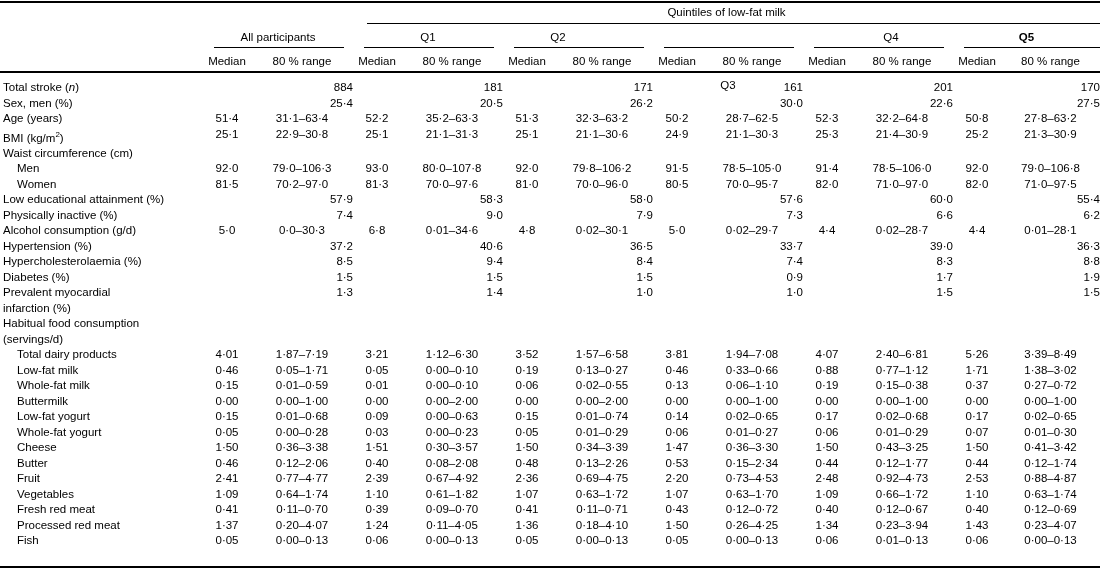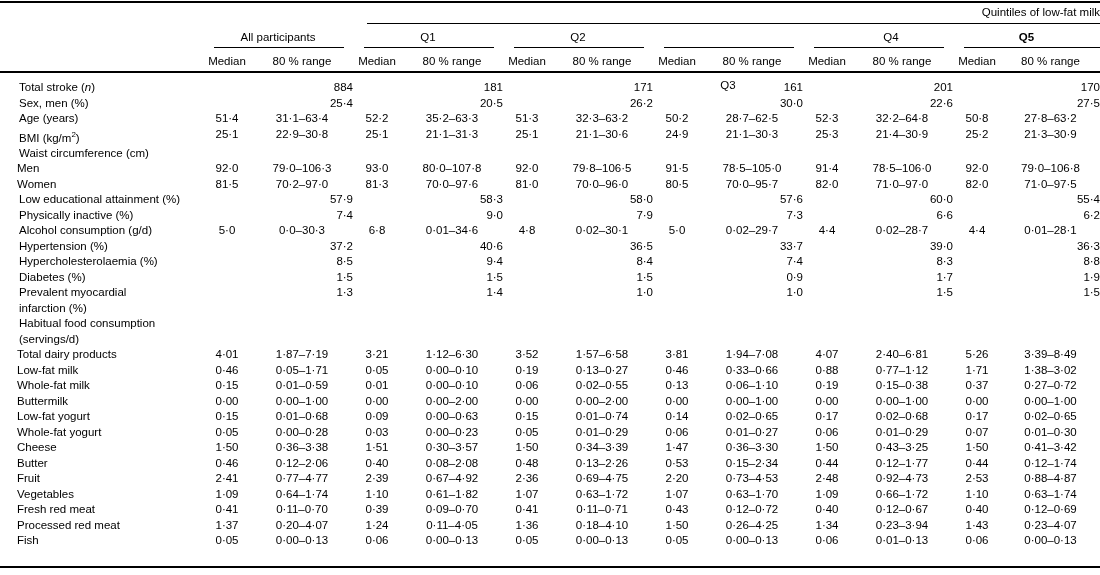--- a/index.html
+++ b/index.html
@@ -10,27 +10,27 @@
     color:#000;
     font-family:"Liberation Sans", sans-serif;
     font-size:11.5px;
     overflow:hidden;
   }
   .rule{position:absolute;background:#000;}
   .rule-top{left:0;top:1px;width:1100px;height:2px;}
   .rule-quintile{left:367px;top:23px;width:733px;height:1px;}
   .rule-header{left:0;top:71px;width:1100px;height:2px;}
   .rule-bottom{left:0;top:566px;width:1100px;height:2px;}
-  .quintile-title{position:absolute;left:353px;top:6px;width:747px;text-align:right;}
+  .quintile-title{position:absolute;left:353px;top:6px;width:747px;text-align:center;}
   .group-label{position:absolute;top:31px;text-align:center;}
   .group-underline{position:absolute;top:47px;height:1px;background:#000;}
   .sub-label{position:absolute;top:55px;text-align:center;white-space:nowrap;}
   #tbody{position:absolute;left:0;top:80px;width:1100px;line-height:15.5px;}
   .trow{display:grid;grid-template-columns:203px 48px 102px 48px 102px 48px 102px 48px 102px 48px 102px 48px 99px;}
-  .c-label{text-align:left;padding-left:19px;white-space:pre-line;}
+  .c-label{text-align:left;padding-left:3px;white-space:pre-line;}
   .c-label.indent{padding-left:17px;}
   .c-med{text-align:center;white-space:nowrap;}
   .c-range{text-align:center;white-space:nowrap;}
   .c-single{grid-column:span 2;text-align:right;white-space:nowrap;}
   sup{font-size:8px;}
   i{font-style:italic;}
 </style>
 </head>
 <body>
 
@@ -40,21 +40,21 @@
   <div class="rule rule-quintile"></div>
   <div id="ghead">
       <div class="group-label" style="left: 203px; width: 150px;">All participants</div>
       <div class="group-underline" style="left: 214px; width: 130px;"></div>
       <div class="sub-label" style="left: 203px; width: 48px;">Median</div>
       <div class="sub-label" style="left: 251px; width: 102px;">80 % range</div>
       <div class="group-label" style="left: 353px; width: 150px;">Q1</div>
       <div class="group-underline" style="left: 364px; width: 130px;"></div>
       <div class="sub-label" style="left: 353px; width: 48px;">Median</div>
       <div class="sub-label" style="left: 401px; width: 102px;">80 % range</div>
-      <div class="group-label" style="left: 503px; width: 150px;">Q2</div>
+      <div class="group-label" style="left: 483px; width: 150px;">Q2</div>
       <div class="group-underline" style="left: 514px; width: 130px;"></div>
       <div class="sub-label" style="left: 503px; width: 48px;">Median</div>
       <div class="sub-label" style="left: 551px; width: 102px;">80 % range</div>
       <div class="group-label" style="left: 653px; width: 150px; margin-top: 48px;">Q3</div>
       <div class="group-underline" style="left: 664px; width: 130px;"></div>
       <div class="sub-label" style="left: 653px; width: 48px;">Median</div>
       <div class="sub-label" style="left: 701px; width: 102px;">80 % range</div>
       <div class="group-label" style="left: 816px; width: 150px;">Q4</div>
       <div class="group-underline" style="left: 814px; width: 130px;"></div>
       <div class="sub-label" style="left: 803px; width: 48px;">Median</div>
@@ -117,21 +117,21 @@
       <div class="trow">
         <div class="c-label">Waist circumference (cm)</div>
       </div>
       <div class="trow">
         <div class="c-label indent">Men</div>
         <div class="c-med">92·0</div>
         <div class="c-range">79·0–106·3</div>
         <div class="c-med">93·0</div>
         <div class="c-range">80·0–107·8</div>
         <div class="c-med">92·0</div>
-        <div class="c-range">79·8–106·5</div>
+        <div class="c-range">79·8–106·2</div>
         <div class="c-med">91·5</div>
         <div class="c-range">78·5–105·0</div>
         <div class="c-med">91·4</div>
         <div class="c-range">78·5–106·0</div>
         <div class="c-med">92·0</div>
         <div class="c-range">79·0–106·8</div>
       </div>
       <div class="trow">
         <div class="c-label indent">Women</div>
         <div class="c-med">81·5</div>

